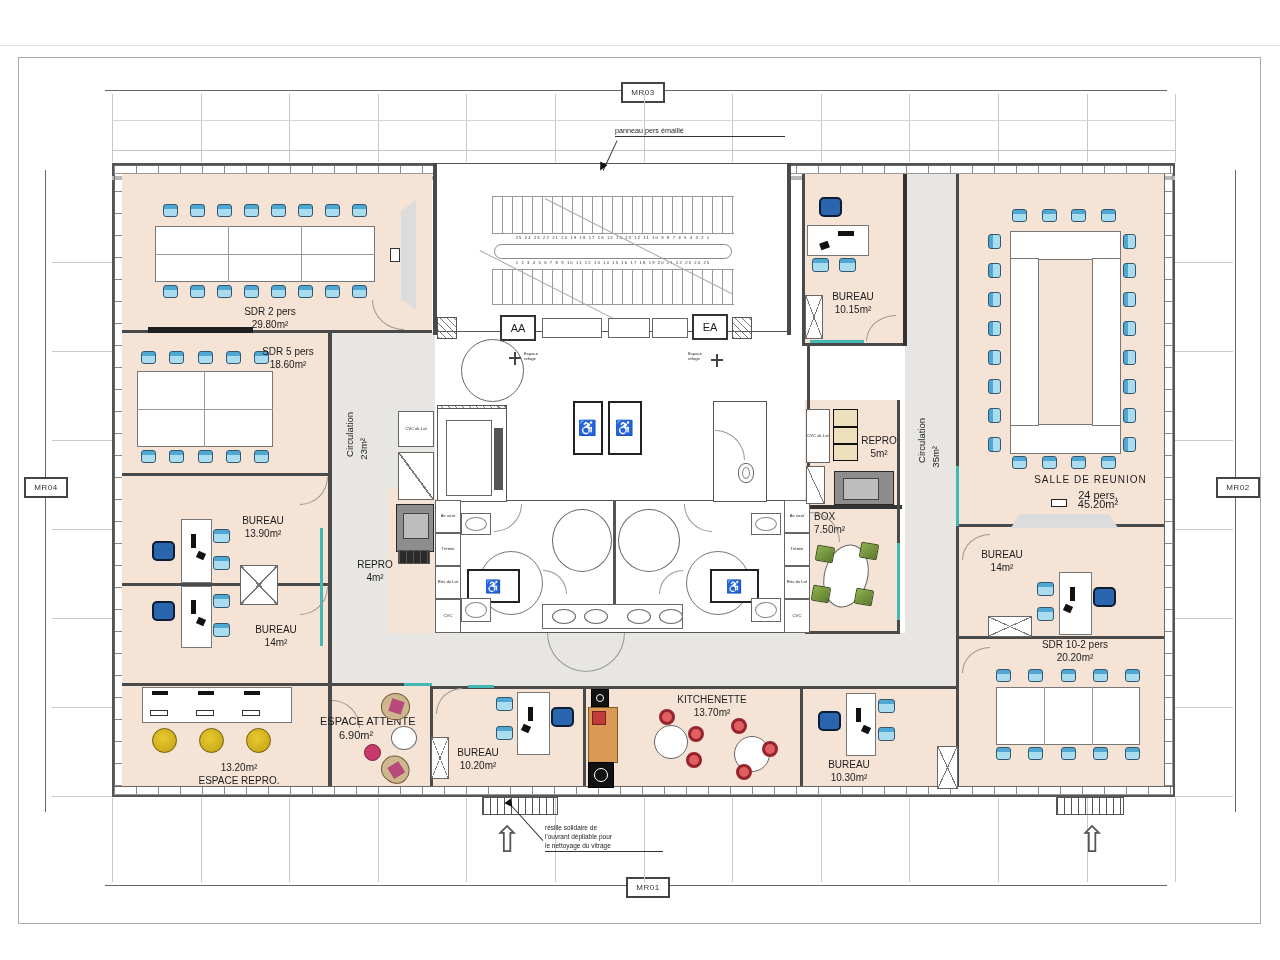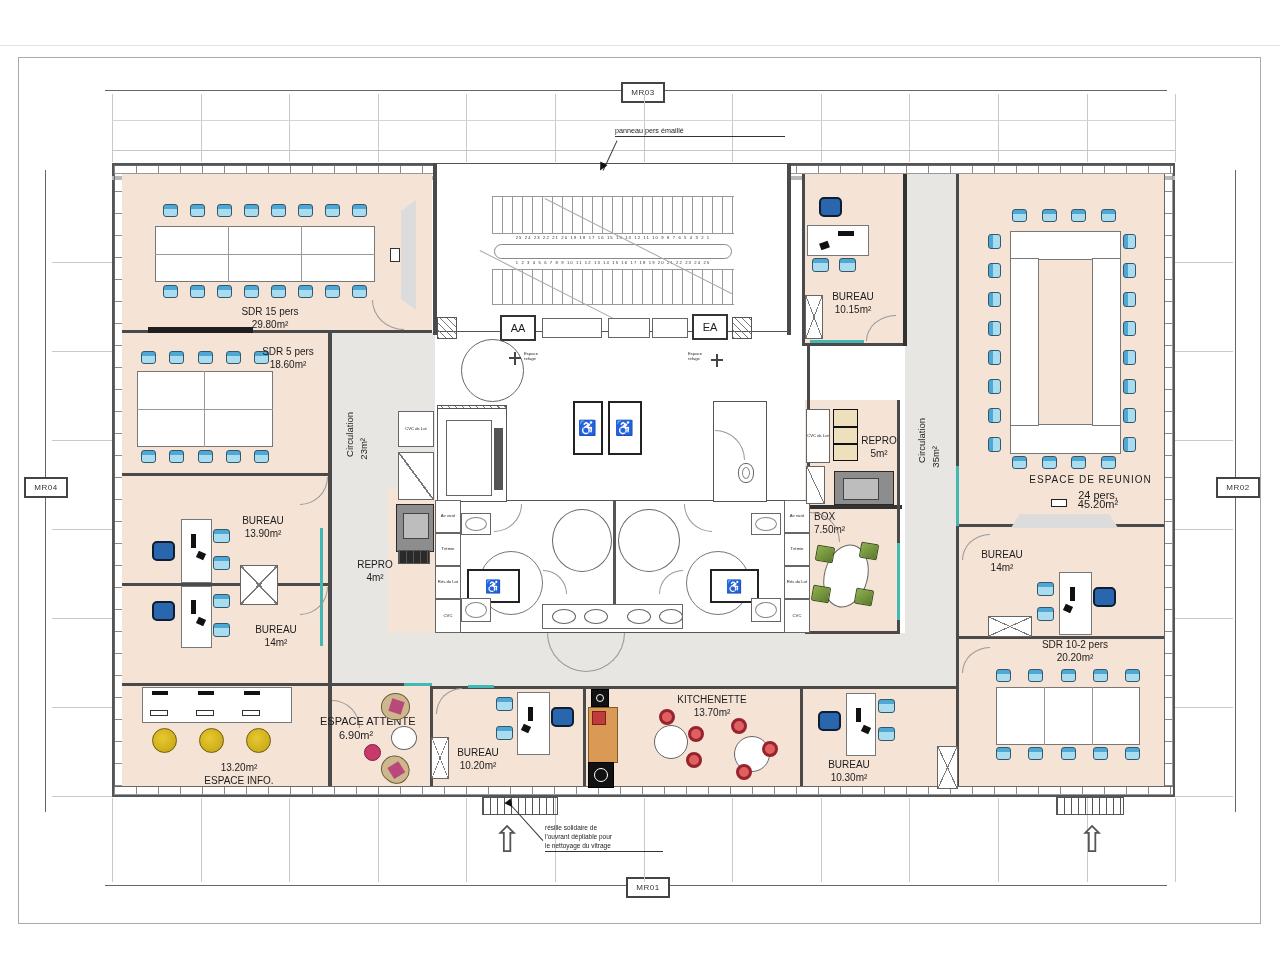--- a/index.html
+++ b/index.html
@@ -325,21 +325,21 @@
       <span class="chair"></span>
       <span class="chair"></span>
       <span class="chair"></span>
       <span class="chair"></span>
       <span class="chair"></span>
       <span class="chair"></span>
     </div>
   <div class="screen" style="left:401px;top:200px;width:15px;height:110px;border:none;clip-path:polygon(0 10%,100% 0,100% 100%,0 90%)"></div>
   <div class="kb" style="left:390px;top:248px;width:10px;height:14px"></div>
   <div class="lbl s9" style="left:225px;top:305px;width:90px">
-    <div>SDR 15 pers</div>
+    <div>SDR 2 pers</div>
     <div>29.80m²</div>
   </div>
   <div class="arc bl" style="left:372px;top:300px;width:32px;height:30px"></div>
 
   <div class="tbl" style="left:137px;top:371px;width:136px;height:76px"></div>
   <i class="ln" style="left:204px;top:371px;width:1px;height:76px;background:#999"></i>
   <i class="ln" style="left:137px;top:409px;width:136px;height:1px;background:#999"></i>
   <div class="chairs-h" style="left:141px;top:351px;width:128px;height:15px">
       <span class="chair"></span>
       <span class="chair"></span>
@@ -389,21 +389,21 @@
   <div class="scr" style="left:198px;top:691px;width:16px;height:4px"></div>
   <div class="scr" style="left:244px;top:691px;width:16px;height:4px"></div>
   <div class="kb" style="left:150px;top:710px;width:18px;height:6px"></div>
   <div class="kb" style="left:196px;top:710px;width:18px;height:6px"></div>
   <div class="kb" style="left:242px;top:710px;width:18px;height:6px"></div>
   <div class="ys" style="left:152px;top:728px"></div>
   <div class="ys" style="left:199px;top:728px"></div>
   <div class="ys" style="left:246px;top:728px"></div>
   <div class="lbl s9" style="left:196px;top:761px;width:86px">
     <div>13.20m²</div>
-    <div>ESPACE INFO.</div>
+    <div>ESPACE REPRO.</div>
   </div>
   <div class="arc tr" style="left:332px;top:700px;width:28px;height:28px"></div>
 
   <div class="lbl s8" style="left:320px;top:714px;width:72px">
     <div>ESPACE ATTENTE</div>
     <div>6.90m²</div>
   </div>
   <div class="ac" style="left:381px;top:693px">
       <i></i>
     </div>
@@ -523,21 +523,21 @@
       <span class="chair"></span>
       <span class="chair"></span>
       <span class="chair"></span>
       <span class="chair"></span>
       <span class="chair"></span>
       <span class="chair"></span>
       <span class="chair"></span>
       <span class="chair"></span>
     </div>
   <div class="lbl s10" style="left:1028px;top:473px;width:125px;letter-spacing:1px">
-    <div>ESPACE DE REUNION</div>
+    <div>SALLE DE REUNION</div>
   </div>
   <div class="lbl s8" style="left:1068px;top:488px;width:60px">24 pers,</div>
   <div class="kb" style="left:1051px;top:499px;width:16px;height:8px;border-color:#222"></div>
   <div class="lbl s8" style="left:1068px;top:497px;width:60px">45.20m²</div>
   <div class="screen" style="left:1011px;top:514px;width:107px;height:14px;border:none;clip-path:polygon(8% 0,92% 0,100% 100%,0 100%)"></div>
 
   <div class="oc" style="left:819px;top:197px"></div>
   <div class="tbl" style="left:807px;top:225px;width:62px;height:31px"></div>
   <div class="scr" style="left:838px;top:231px;width:16px;height:5px"></div>
   <div class="scr" style="left:820px;top:242px;width:9px;height:7px;transform:rotate(-20deg)"></div>

